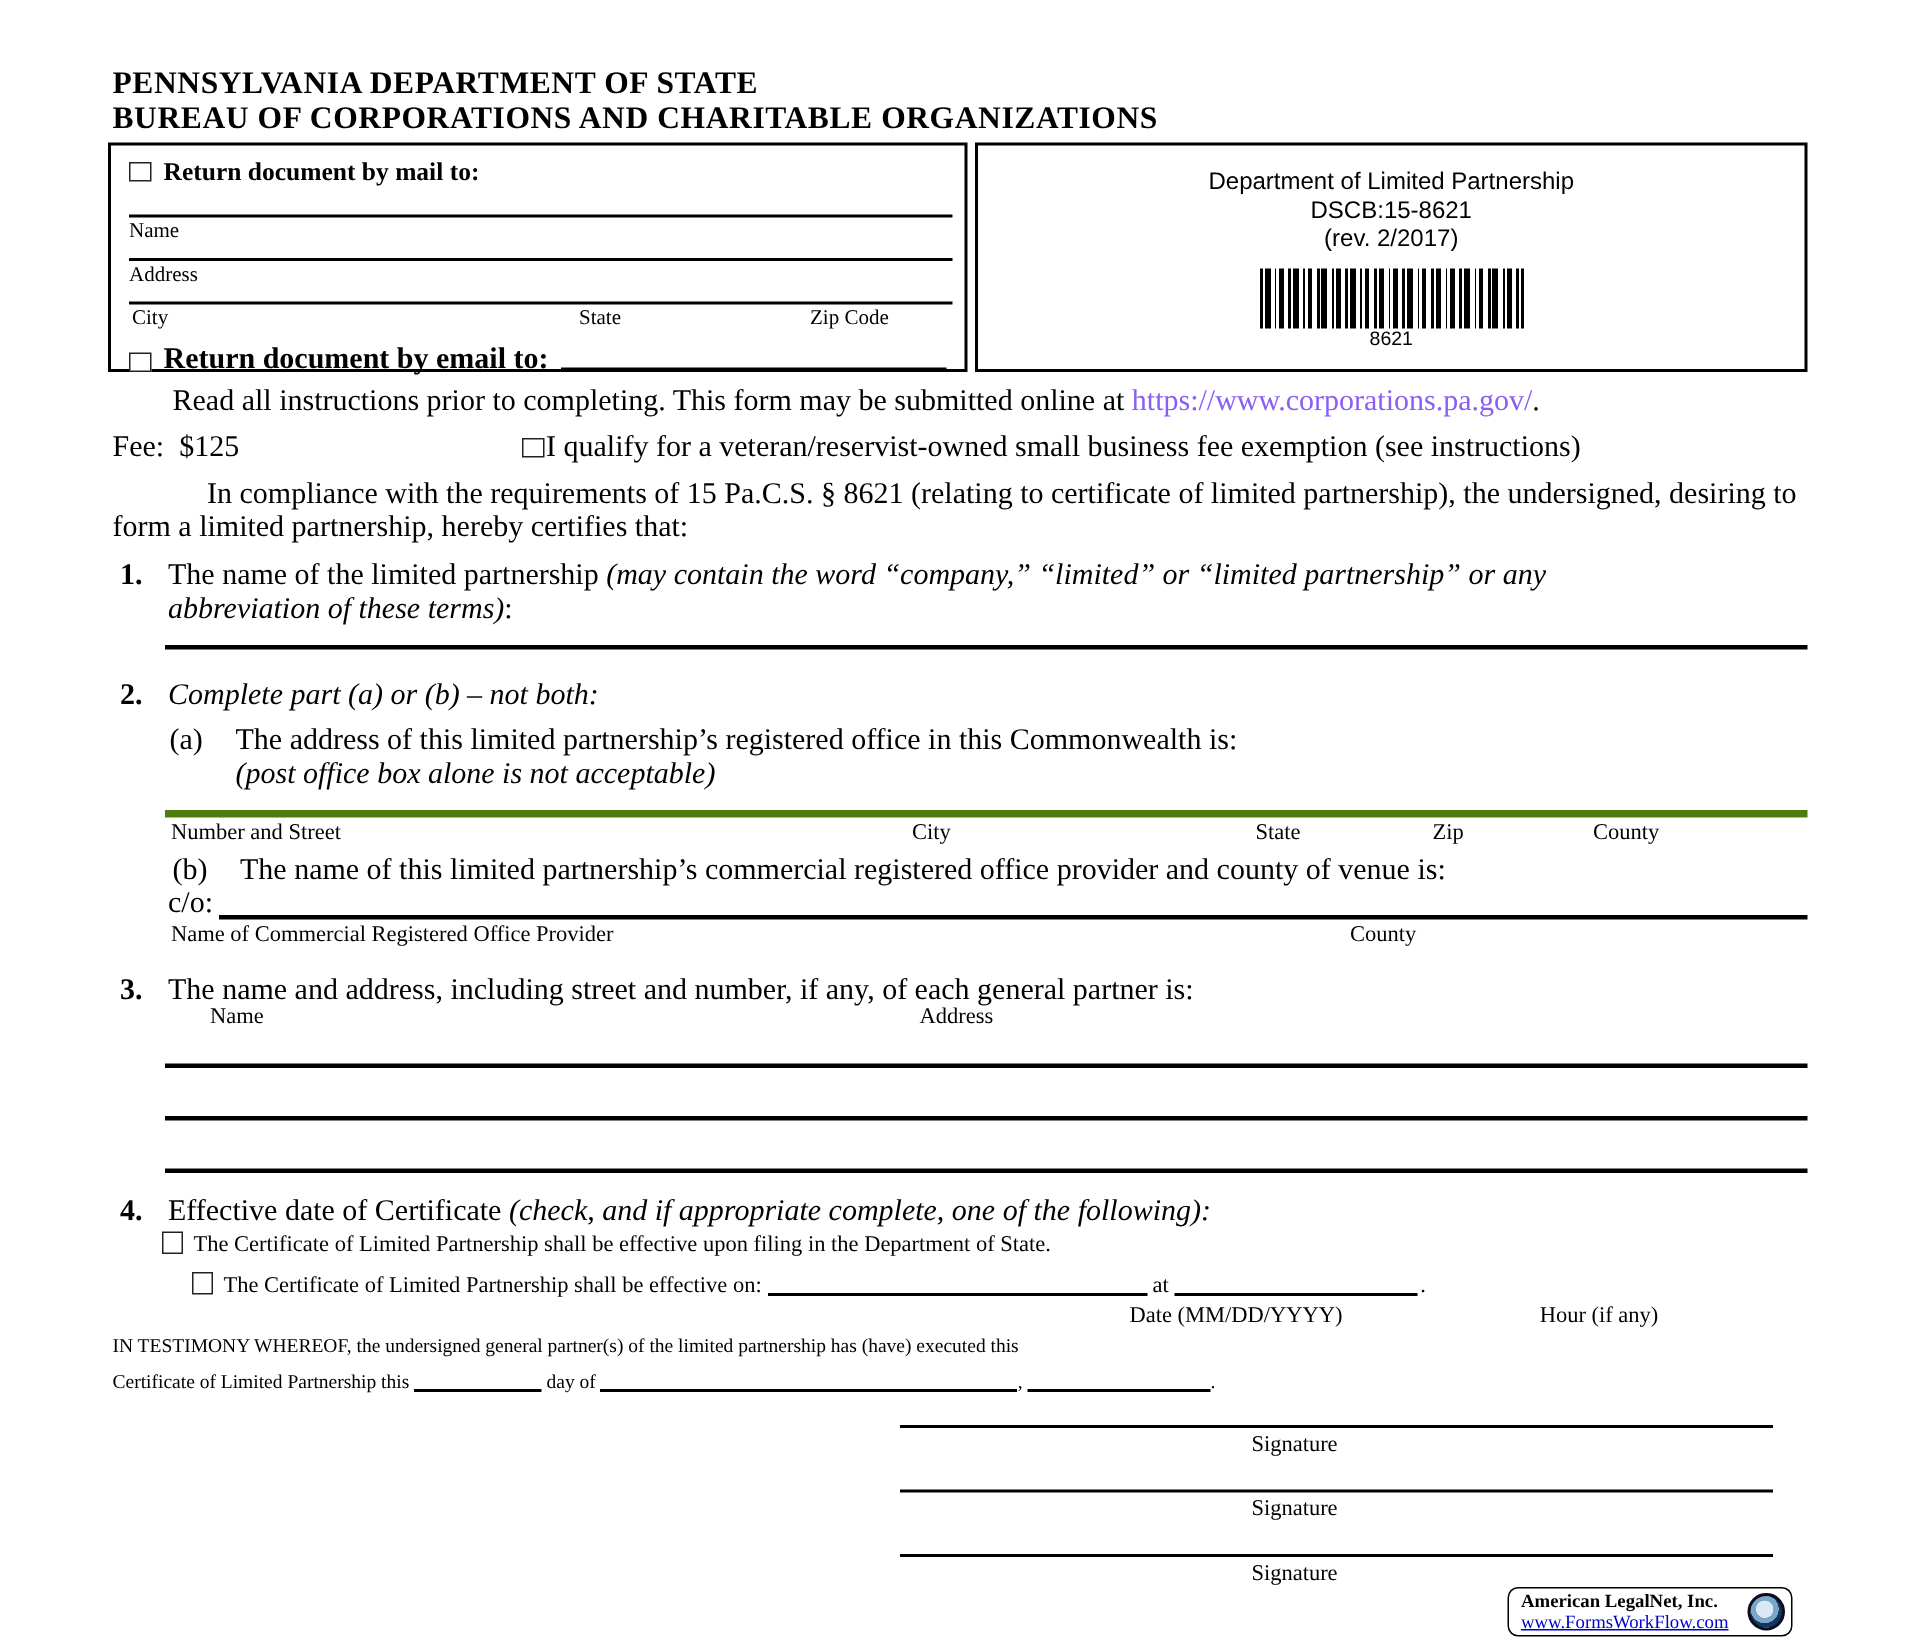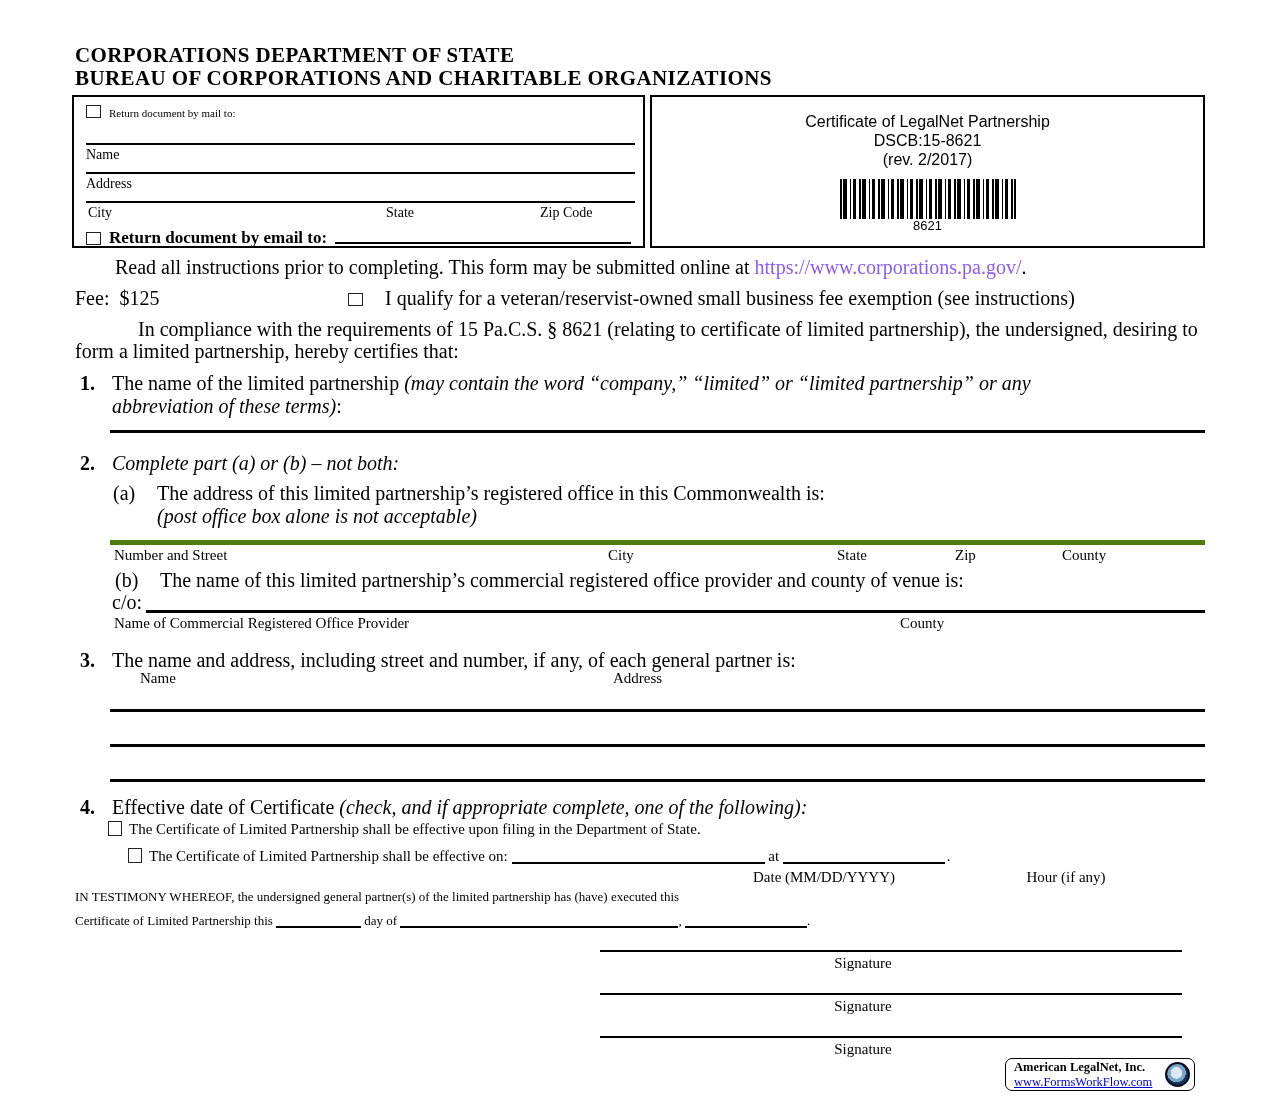--- a/index.html
+++ b/index.html
@@ -9,53 +9,53 @@
     font-family:"Liberation Serif", serif; color:#000; overflow:hidden;
   }
 
   
   .hdr { position:absolute; top:44px; left:75px; font-size:21px; font-weight:bold;
          line-height:23px; letter-spacing:0.4px; }
 
   
   .mailbox { position:absolute; top:95px; left:72px; width:573px; height:153px;
              border:2px solid #000; }
-  .cbrow { position:absolute; left:12px; display:inline-block; font-size:11px; font-weight:normal; }
+  .cbrow { position:absolute; left:12px; display:inline-block; font-size:17px; font-weight:bold; }
   .cbrow-mail { top:8px; }
   .cb { display:inline-block; width:15px; height:13px; border:1.7px solid #222;
         background:#fff; vertical-align:-1px; }
   .cb-tall { width:14px; height:15px; vertical-align:-2px; }
   .cbrow .lbl { margin-left:8px; }
   .boxline { position:absolute; left:12px; width:549px; border-top:2px solid #000;
              font-size:14px; padding-top:2px; }
   .bl-name { top:46px; } .bl-addr { top:75px; } .bl-city { top:104px; }
   .bl-city span { position:absolute; top:2px; }
   .bl-city .s-city { left:2px; } .bl-city .s-state { left:300px; } .bl-city .s-zip { left:454px; }
   .emailrow { position:absolute; top:131px; left:12px; width:549px; display:flex;
-              align-items:flex-end; font-size:17px; font-weight:bold; }
+              align-items:flex-end; font-size:20px; font-weight:bold; }
   .emailrow .cb { margin-bottom:3px; }
   .emailrow .lbl { margin:0 0 0 8px; white-space:nowrap; }
   .emailline { flex:1; border-bottom:2px solid #000; margin:0 4px 4px 8px; height:16px; }
 
   .titlebox { position:absolute; top:95px; left:650px; width:555px; height:153px;
               border:2px solid #000; text-align:center; padding-top:15px;
               font-family:"Liberation Sans", sans-serif; font-size:16px; line-height:19px; }
   .barcode { width:176px; height:40px; margin:10px auto 0;
              background:repeating-linear-gradient(90deg,
                #000 0 2px, #fff 2px 3px, #000 3px 7px, #fff 7px 10px,
                #000 10px 11px, #fff 11px 13px, #000 13px 16px, #fff 16px 19px); }
   .bcnum { font-size:13px; line-height:14px; }
 
   
   .intro { position:absolute; top:256px; left:75px; width:1135px; font-size:20px;
            text-indent:40px; white-space:nowrap; }
   .link { color:#8b5cf6; cursor:pointer; }
   .feerow { position:absolute; top:287px; left:75px; width:1135px; font-size:20px; }
   .feelabel { display:inline-block; width:273px; white-space:pre; }
-  .feerow .txt { margin-left:22px; }
+  .feerow .txt { margin-left:1px; }
   .compliance { position:absolute; top:318px; left:75px; width:1130px;
                 font-size:20px; line-height:22px; text-indent:63px; }
 
   .item { position:absolute; display:flex; font-size:20px; line-height:23px; }
   .inum { flex:none; width:32px; font-weight:bold; }
   .ilabel { flex:none; }
   .ibody { flex:1; }
   .it { font-style:italic; }
 
   #item1 { top:372px; left:80px; width:1125px; }
@@ -113,21 +113,21 @@
   .globe { flex:none; width:25px; height:25px; border-radius:50%;
            background:radial-gradient(circle at 45% 42%, #dce9f4 0 34%, #7aa7c7 35% 55%, #14355f 56% 100%);
            border:2px solid #0c0c1c; }
 </style>
 </head>
 <body>
 
 <div class="page">
 
   <div class="hdr">
-    <div>CORPORATIONS DEPARTMENT OF STATE</div>
+    <div>PENNSYLVANIA DEPARTMENT OF STATE</div>
     <div>BUREAU OF CORPORATIONS AND CHARITABLE ORGANIZATIONS</div>
   </div>
 
   <div class="mailbox">
     <div class="cbrow cbrow-mail">
       <span class="cb"></span><span class="lbl">Return document by mail to:</span>
     </div>
     <div class="boxline bl-name">
       <span>Name</span>
     </div>
@@ -140,21 +140,21 @@
       <span class="s-zip">Zip Code</span>
     </div>
     <div class="emailrow">
       <span class="cb"></span>
       <span class="lbl">Return document by email to:</span>
       <span class="emailline"></span>
     </div>
   </div>
 
   <div class="titlebox">
-    <div>Certificate of LegalNet Partnership</div>
+    <div>Department of Limited Partnership</div>
     <div>DSCB:15-8621</div>
     <div>(rev. 2/2017)</div>
     <div class="barcode"></div>
     <div class="bcnum">8621</div>
   </div>
 
   <div class="intro"><span>Read all instructions prior to completing. This form may be submitted online at </span><a class="link">https://www.corporations.pa.gov/</a><span>.</span></div>
 
   <div class="feerow">
     <span class="feelabel">Fee:  $125</span><span class="cb"></span><span class="txt">I qualify for a veteran/reservist-owned small business fee exemption (see instructions)</span>

